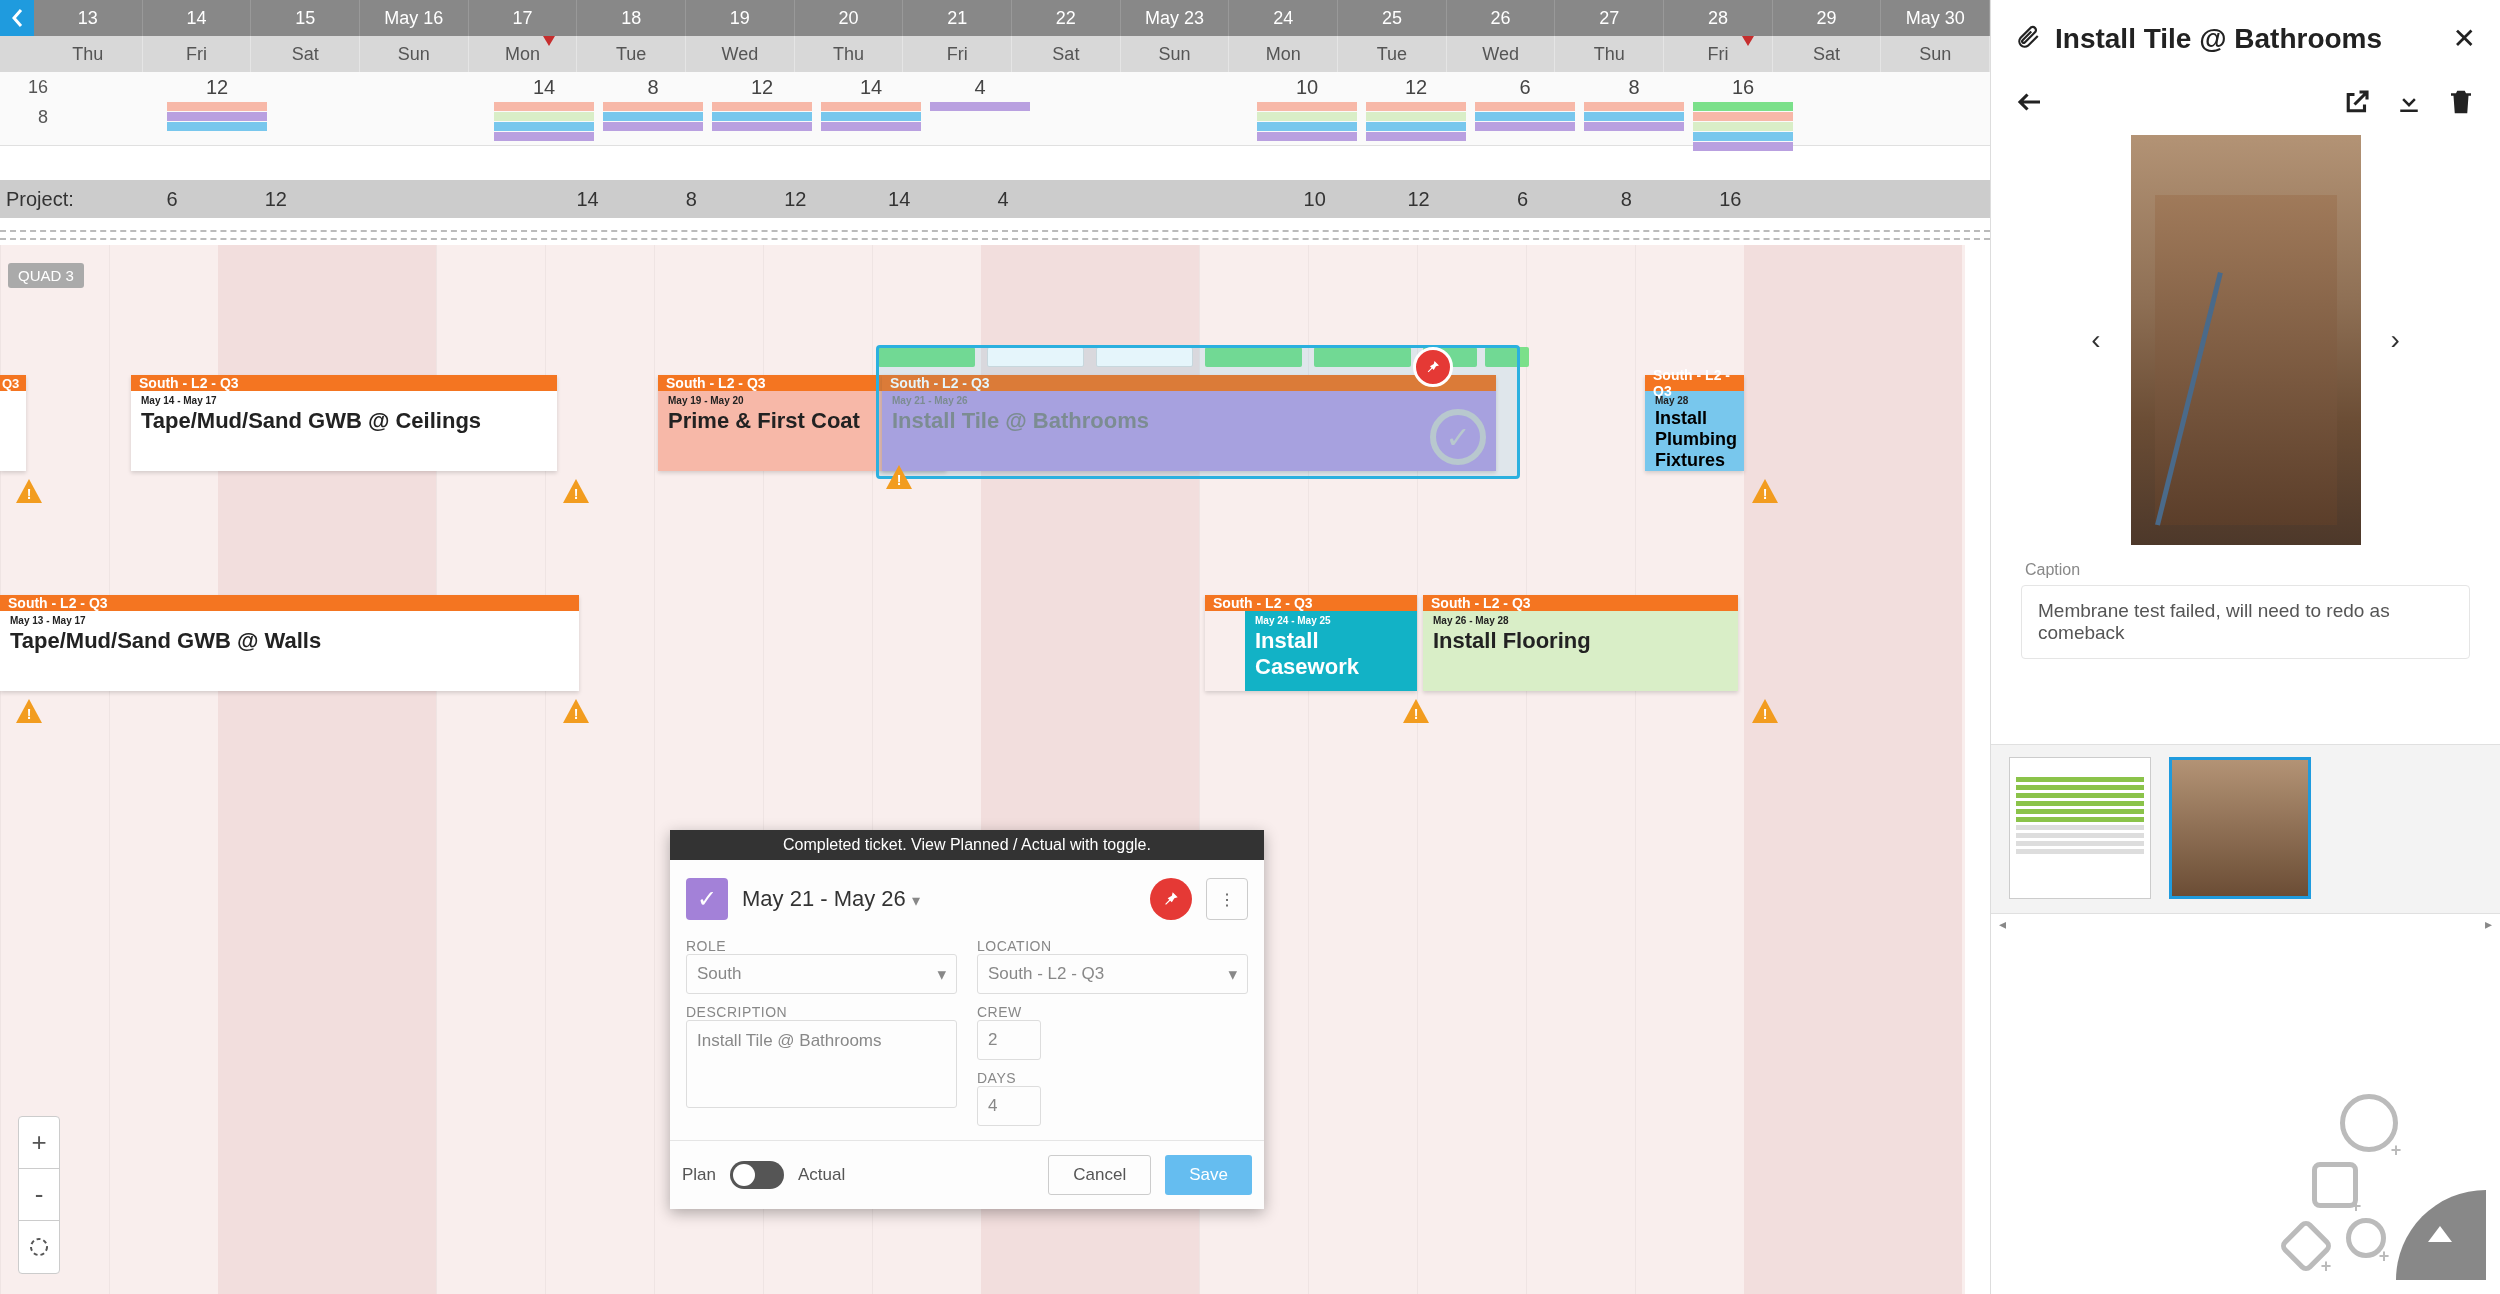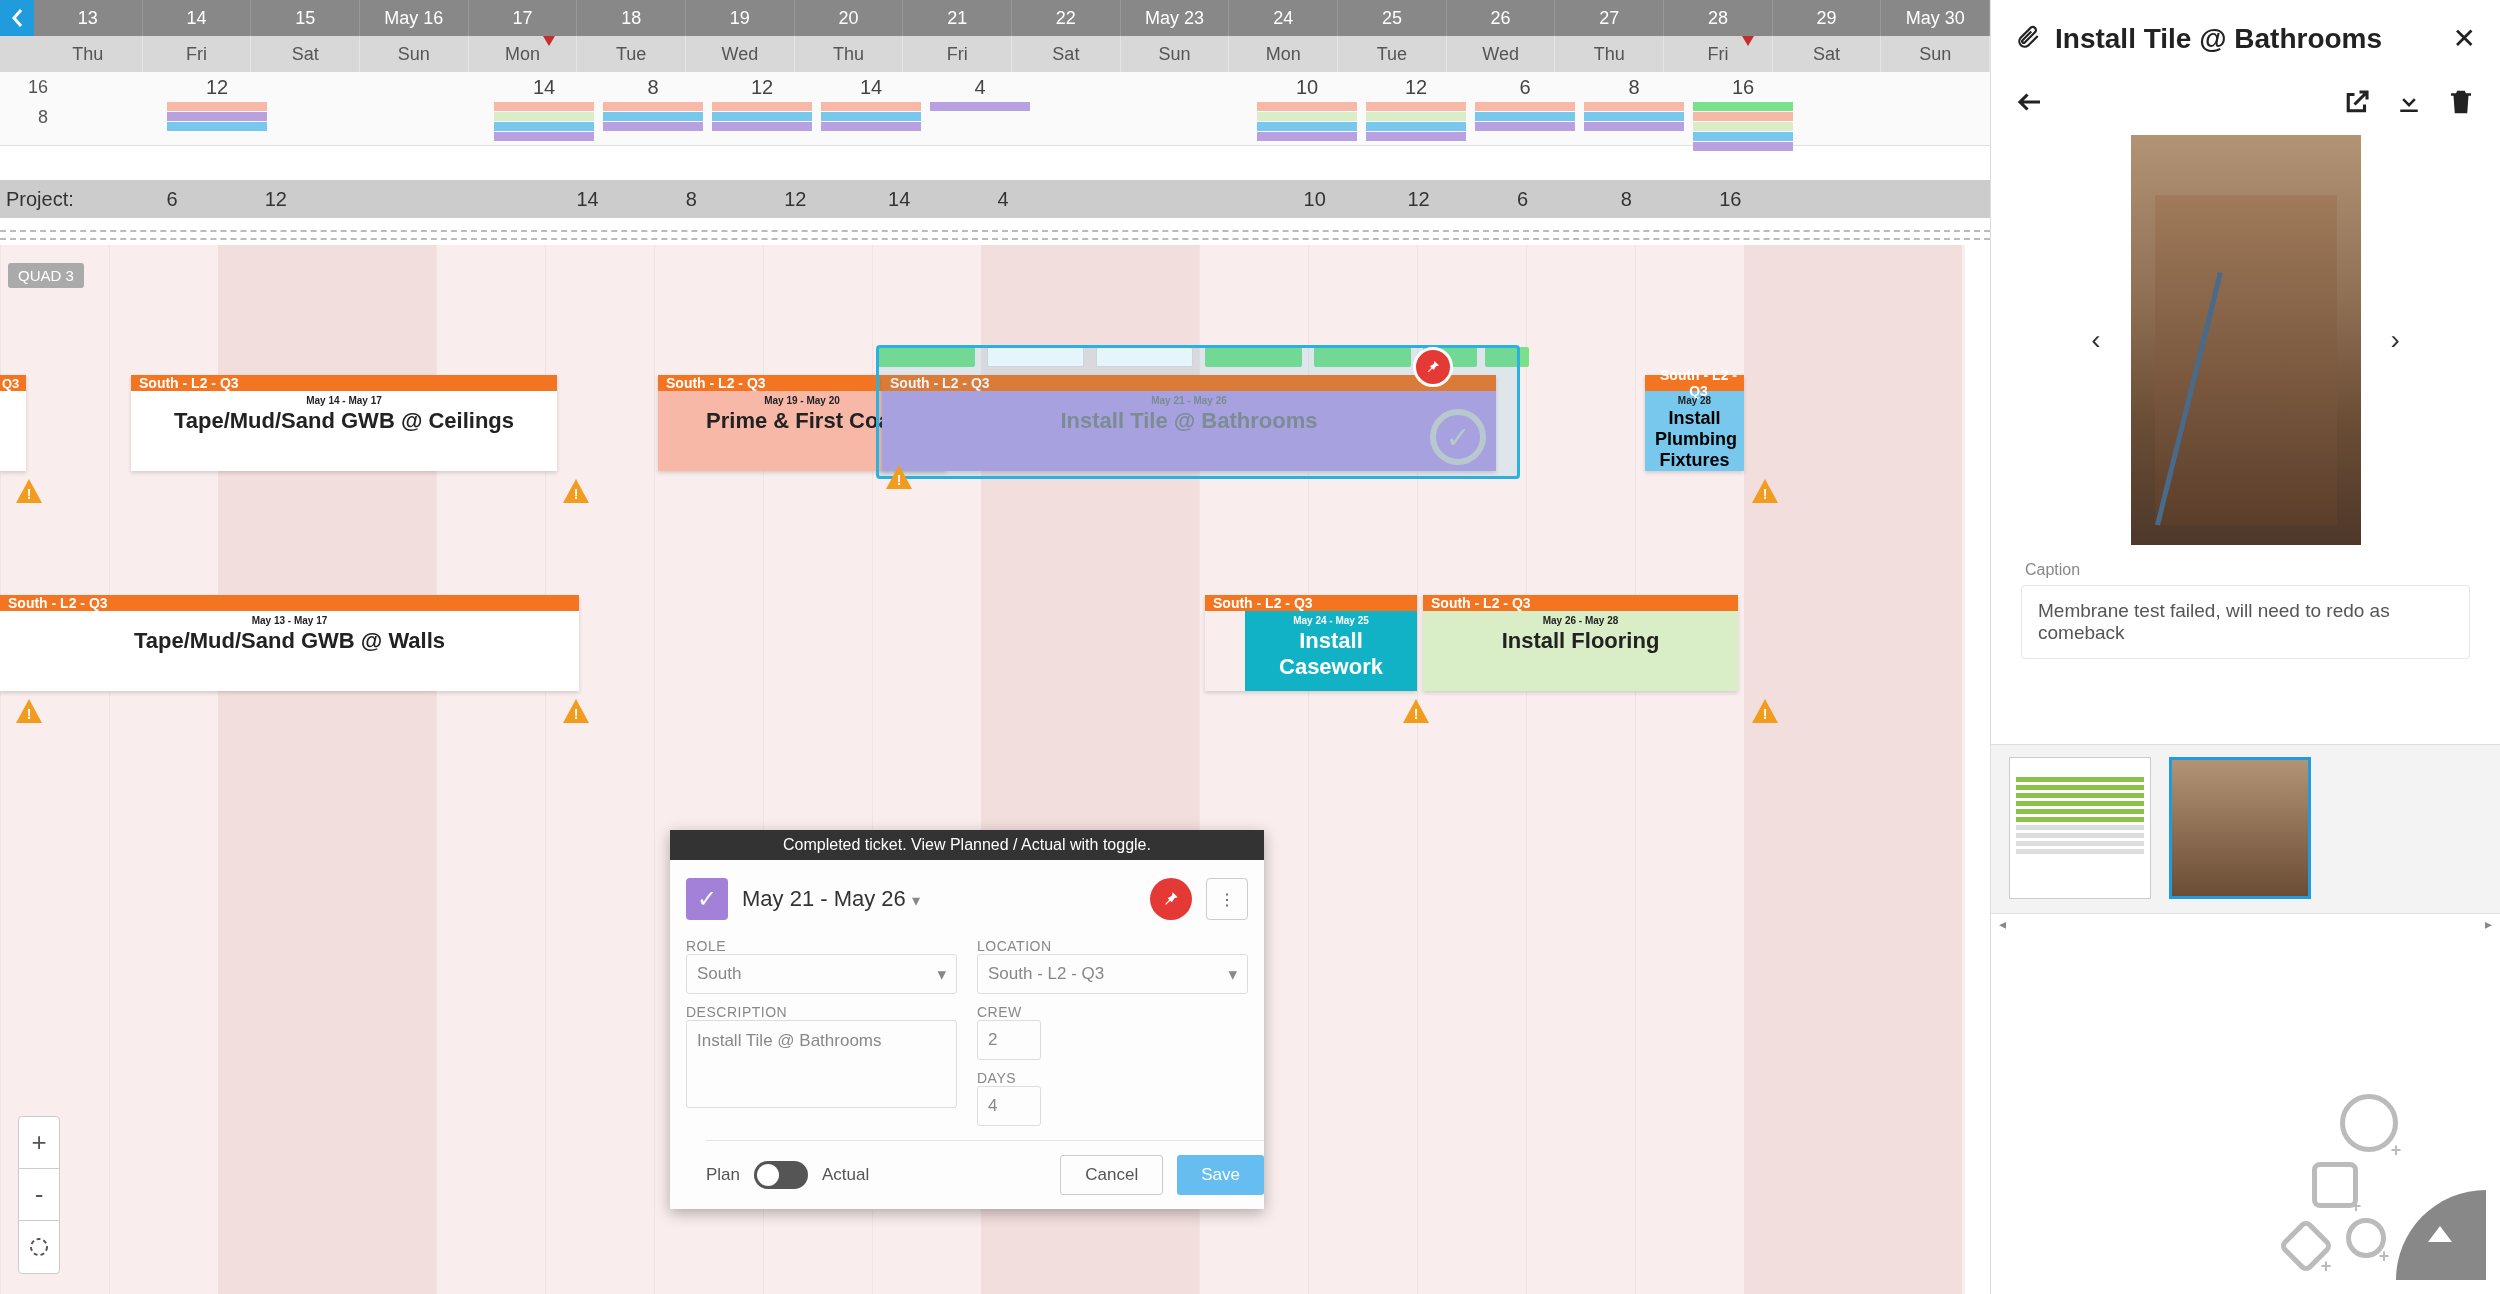--- a/index.html
+++ b/index.html
@@ -23,21 +23,21 @@
 
 
 .project-row { position: absolute; top: 180px; left: 0; right: 0; height: 38px; background: #ccc; color: #333; font-size: 20px; display: flex; }
 .project-row .proj-label { width: 120px; padding-left: 6px; display: flex; align-items: center;}
 .project-row .proj-num { flex: 1; display: flex; align-items: center; justify-content: center; }
 
 
 .dashed { position: absolute; top: 230px; left: 0; right: 0; height: 10px; border-top: 2px dashed #bbb; border-bottom: 2px dashed #bbb;}
 
 
-.gantt { position: absolute; top: 245px; left: 0; width: 1965px; bottom: 0; background: #f9eeed; text-align: center; }
+.gantt { position: absolute; top: 245px; left: 0; width: 1965px; bottom: 0; background: #f9eeed; }
 .gantt .wkend { position: absolute; top: 0; bottom: 0; background: #f2dedd; }
 .gantt .quad-tag { position: absolute; top: 18px; left: 8px; background: #aaa; color: #fff; font-size: 15px; padding: 4px 10px; border-radius: 3px; }
 
 .task { position: absolute; box-shadow: 0 2px 4px rgba(0,0,0,.15); }
 .task .bar-top { height: 16px; background: #f47521; color: #fff; font-size: 14px; font-weight: bold; padding-left: 8px; display: flex; align-items: center;}
 .task .bar-body { padding: 4px 10px; }
 .task .dates { font-size: 10px; font-weight: bold; color: #222; }
 .task .title { font-size: 22px; font-weight: 600; color: #222; margin-top: 2px;}
 .task.white .bar-body { background: #fff; }
 .task.salmon .bar-body { background: #f7b8a8; }
@@ -72,21 +72,21 @@
 .popup .chk { width:42px;height:42px;background:#a381d8;border-radius:4px;display:flex;align-items:center;justify-content:center;color:#fff;font-size:24px;}
 .popup .date-range { font-size:22px;color:#333;flex:1;}
 .popup .pin-btn { width:42px;height:42px;border-radius:50%;background:#e53935;display:flex;align-items:center;justify-content:center;color:#fff;}
 .popup .more-btn { width:42px;height:42px;border:1px solid #ccc;border-radius:4px;display:flex;align-items:center;justify-content:center;color:#555;}
 .popup .fields { padding: 0 16px 14px; display:grid;grid-template-columns:1fr 1fr;gap:10px 20px;}
 .popup .lbl { font-size:14px;color:#888;letter-spacing:.5px;}
 .popup .sel { border:1px solid #ddd;border-radius:3px;height:40px;display:flex;align-items:center;justify-content:space-between;padding:0 10px;color:#888;font-size:17px;}
 .popup .desc-wrap { grid-column:1/2;}
 .popup .ta { border:1px solid #ddd;border-radius:3px;height:88px;padding:10px;color:#888;font-size:17px;}
 .popup .small { width:64px;}
-.popup .ftr { border-top:1px solid #e5e5e5;padding:14px 0;display:flex;align-items:center;gap:14px;margin-left:36px;}
+.popup .ftr { border-top:1px solid #e5e5e5;padding:14px 12px;display:flex;align-items:center;gap:14px;}
 .popup .ftr .plan-lbl{font-size:17px;color:#555;}
 .popup .toggle{width:54px;height:28px;background:#555;border-radius:14px;position:relative;}
 .popup .toggle .knob{position:absolute;left:3px;top:3px;width:22px;height:22px;background:#fff;border-radius:50%;}
 .popup .btn{height:40px;padding:0 24px;border-radius:3px;font-size:17px;display:flex;align-items:center;}
 .popup .btn.cancel{border:1px solid #ccc;color:#555;margin-left:auto;}
 .popup .btn.save{background:#65bdf0;color:#fff;}
 
 
 .panel { position:absolute;top:0;right:0;width:510px;height:100%;background:#fff;border-left:1px solid #ddd;}
 .panel .p-hdr{display:flex;align-items:center;padding:22px 24px;gap:14px;}

